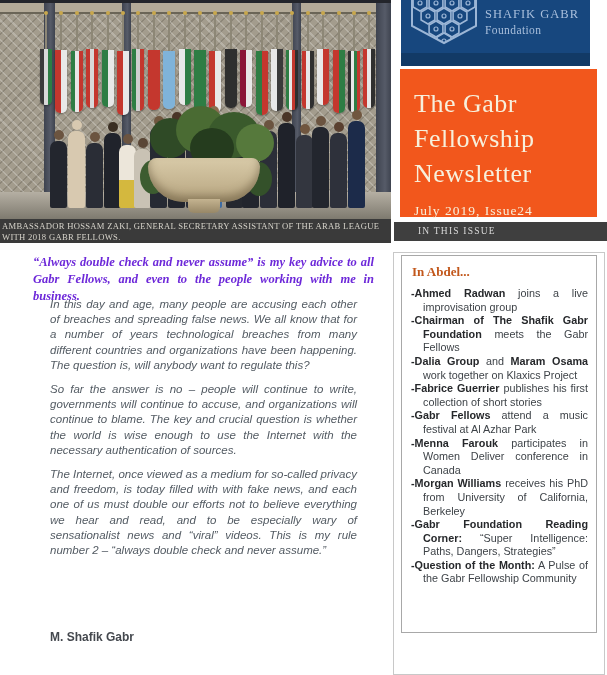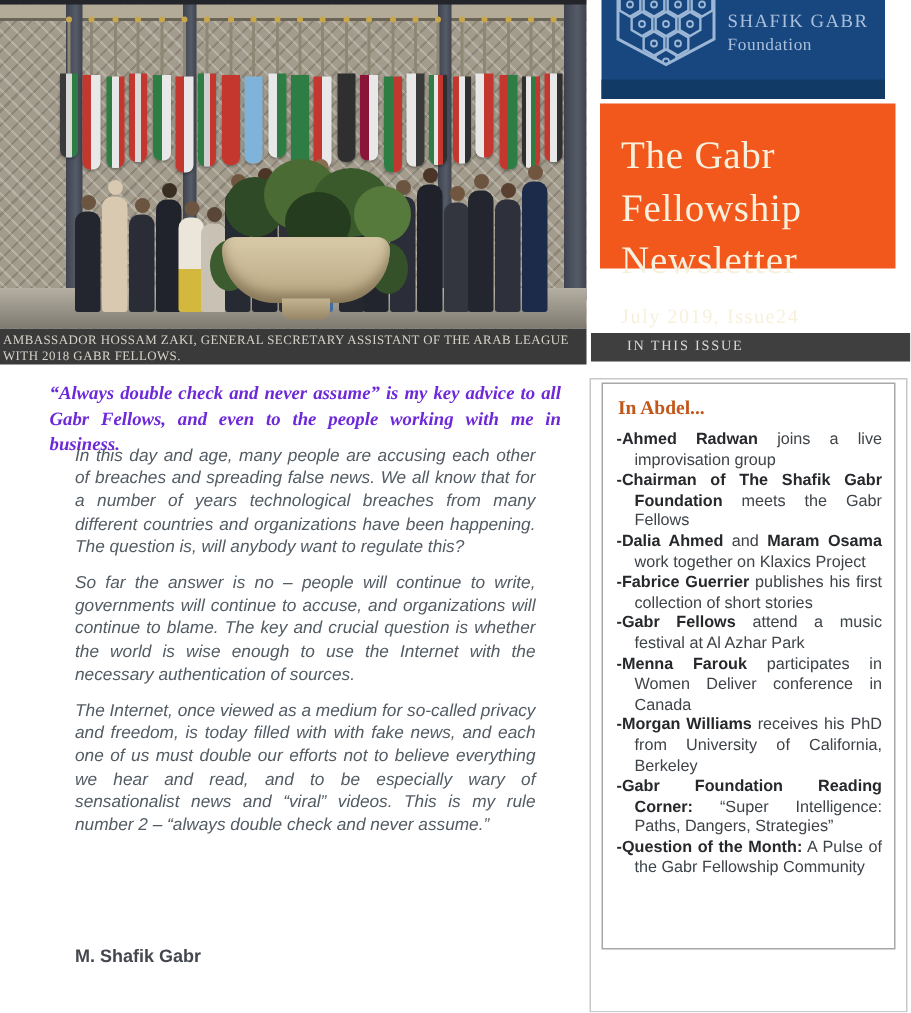--- a/index.html
+++ b/index.html
@@ -45,21 +45,21 @@
   .signature{position:absolute;left:50px;top:630px;font-size:12px;font-weight:bold;color:#44484e;}
 
   
   .brandbox{position:absolute;left:401px;top:0;width:189px;height:66px;background:#17477E;}
   .brandband{position:absolute;left:0;bottom:0;width:100%;height:13px;background:#123A66;}
   .brandlogo{position:absolute;left:8px;top:-3px;}
   .brandname{position:absolute;left:84px;top:7px;color:#A9BFDC;
              font-family:"Liberation Serif",serif;letter-spacing:1px;}
   .brandname .l1{font-size:12.5px;}
   .brandname .l2{font-size:11.5px;margin-top:2px;letter-spacing:.4px;}
-  .masthead{position:absolute;left:400px;top:69px;width:197px;height:110px;background:#F2571C;
+  .masthead{position:absolute;left:400px;top:69px;width:197px;height:148px;background:#F2571C;
             box-sizing:border-box;padding:17px 20px 0 14px;}
   .m-title{font-family:"Liberation Serif",serif;font-size:26px;line-height:35px;
            color:#F7F0DC;letter-spacing:.5px;width:160px;}
   .m-issue{margin-top:12px;font-family:"Liberation Serif",serif;font-size:13.5px;
            letter-spacing:1px;color:#F7F0DC;}
   .issuebar{position:absolute;left:394px;top:222px;width:213px;height:19px;background:#3F3F3F;
             color:#D9D9D9;font-family:"Liberation Serif",serif;font-size:9.5px;line-height:19px;
             letter-spacing:1.2px;padding-left:24px;box-sizing:border-box;}
   .outerwrap{position:absolute;left:393px;top:252px;width:212px;height:423px;
              border:1px solid #C8C8C8;box-sizing:border-box;background:#fff;}
@@ -289,21 +289,21 @@
   </div>
 
   <div class="issuebar">IN THIS ISSUE</div>
 
   <div class="outerwrap"></div>
   <div class="inbrief">
     <div class="ib-title">In Abdel...</div>
     <div id="inbrief-list">
         <div class="brief-item"><b>-Ahmed Radwan</b><span> joins a live improvisation group</span></div>
         <div class="brief-item"><b>-Chairman of The Shafik Gabr Foundation</b><span> meets the Gabr Fellows</span></div>
-        <div class="brief-item"><b>-Dalia Ahmed</b><span> and </span><b>Maram Osama</b><span> work together on Klaxics Project</span></div>
+        <div class="brief-item"><b>-Dalia Group</b><span> and </span><b>Maram Osama</b><span> work together on Klaxics Project</span></div>
         <div class="brief-item"><b>-Fabrice Guerrier</b><span> publishes his first collection of short stories</span></div>
         <div class="brief-item"><b>-Gabr Fellows</b><span> attend a music festival at Al Azhar Park</span></div>
         <div class="brief-item"><b>-Menna Farouk</b><span> participates in Women Deliver conference in Canada</span></div>
         <div class="brief-item"><b>-Morgan Williams</b><span> receives his PhD from University of California, Berkeley</span></div>
         <div class="brief-item"><b>-Gabr Foundation Reading Corner:</b><span> “Super Intelligence: Paths, Dangers, Strategies”</span></div>
         <div class="brief-item"><b>-Question of the Month:</b><span> A Pulse of the Gabr Fellowship Community</span></div>
       </div>
   </div>
 
 </div>

